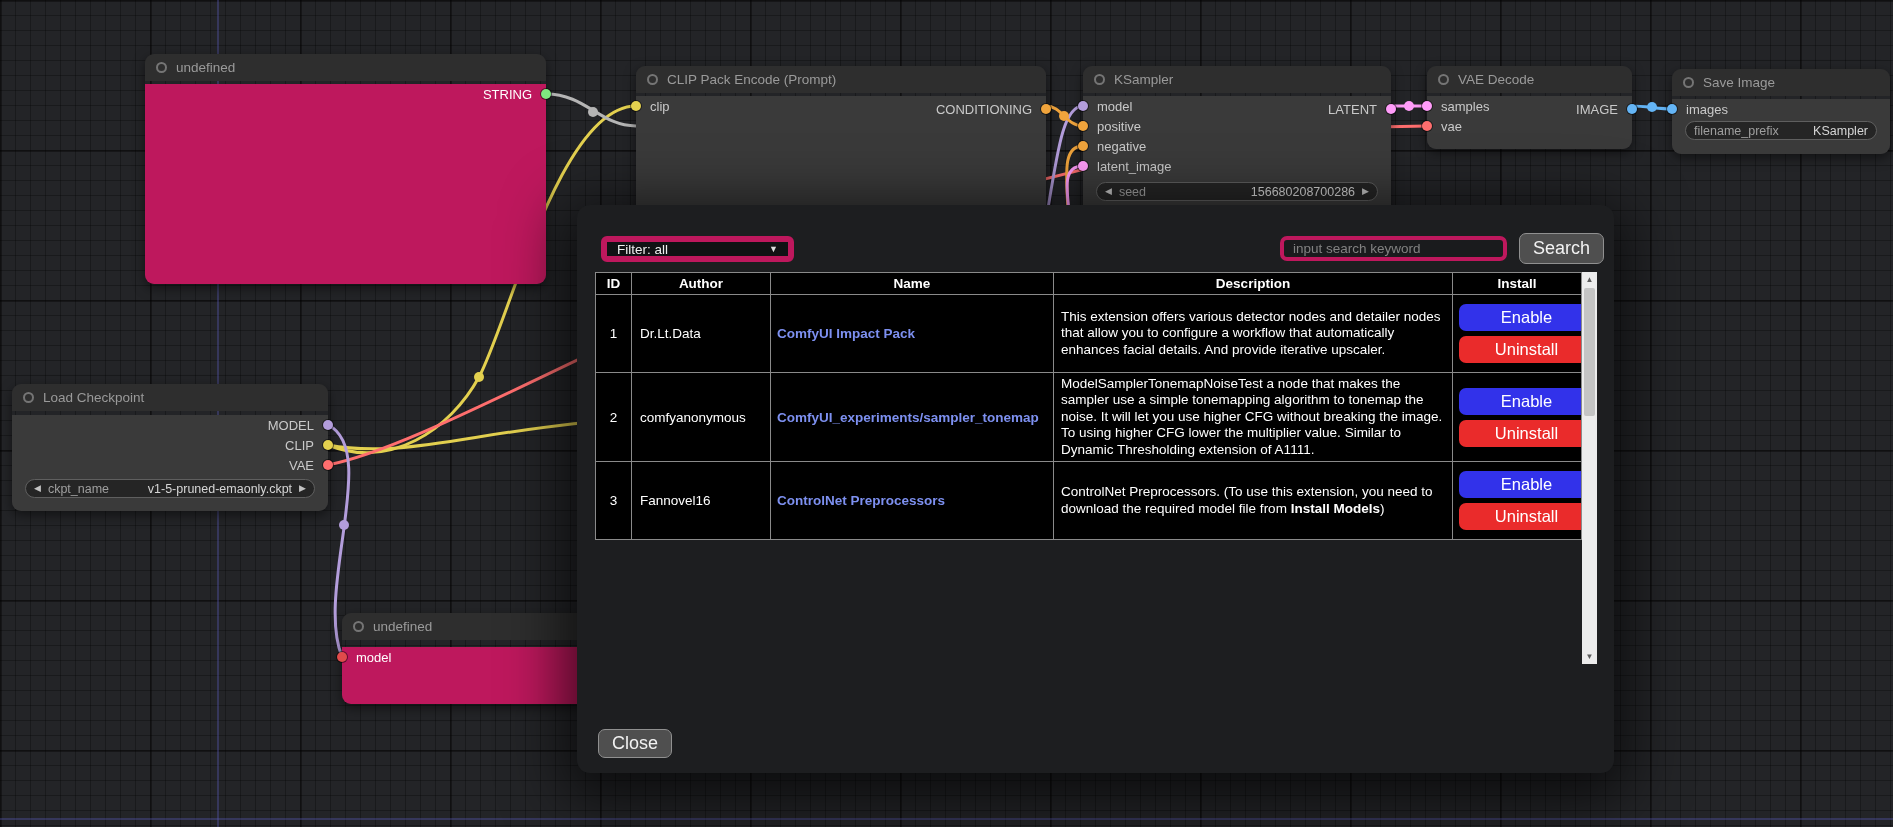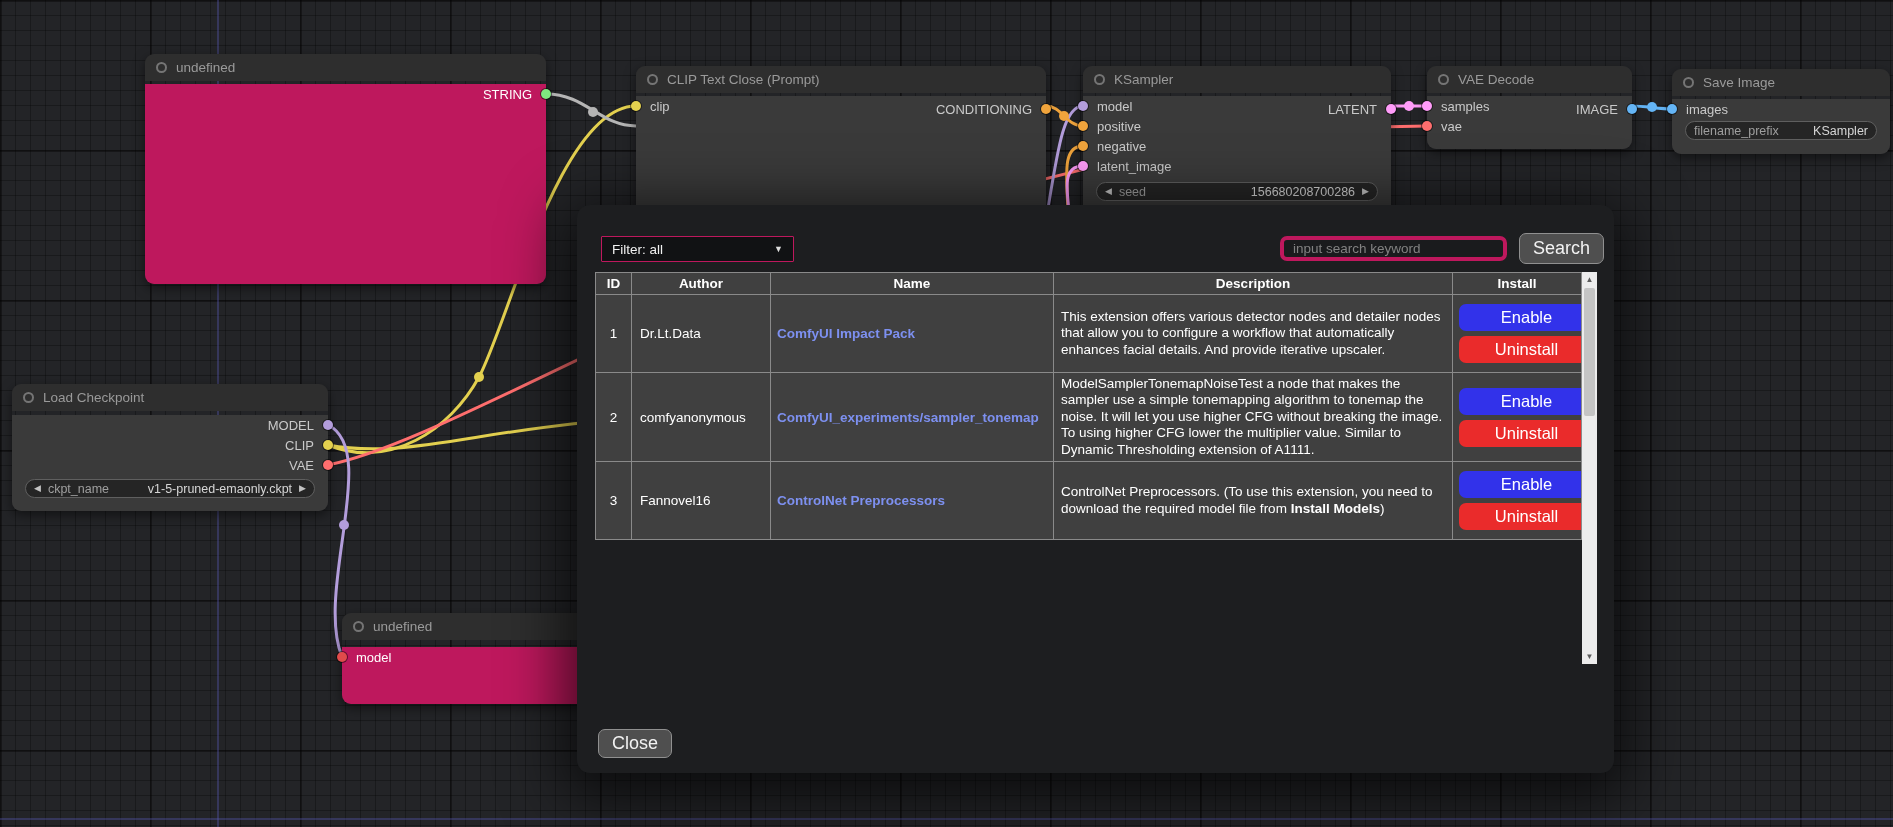--- a/index.html
+++ b/index.html
@@ -35,30 +35,30 @@
   .sdot { position:absolute; top:50%; width:10px; height:10px; border-radius:50%; transform:translateY(-50%); box-shadow:0 0 0 1px rgba(0,0,0,0.5); }
   .slot.in .sdot { left:-5px; }
   .slot.out .sdot { right:-5px; }
   .white { color:#ffffff; }
   .widget { height:19px; background:#252525; border:1px solid #5f5f5f; border-radius:10px; display:flex; align-items:center; gap:7px; padding:0 8px; margin:0 13px; font-size:12.5px; color:#9f9f9f; white-space:nowrap; }
   .widget .wval { margin-left:auto; color:#d6d6d6; }
   .warrow { font-size:9px; color:#c3c3c3; line-height:1; }
 
   
   .manager-dialog { position:absolute; left:577px; top:205px; width:1037px; height:568px; background:#1d1e20; border-radius:13px; z-index:10; box-shadow:0 14px 60px 14px rgba(0,0,0,0.66); }
-  .filter-select { position:absolute; left:24px; top:31px; width:193px; height:26px; background:#111214; border:1px solid #be185d; border-radius:1px; display:flex; align-items:center; padding:0 10px; color:#f0f0f0; font-size:13.5px; cursor:pointer; }
+  .filter-select { position:absolute; left:24px; top:31px; width:193px; height:26px; background:#111214; border:6px solid #be185d; border-radius:6px; display:flex; align-items:center; padding:0 10px; color:#f0f0f0; font-size:13.5px; cursor:pointer; }
   .select-caret { margin-left:auto; font-size:9px; color:#dddddd; }
   .search-input { position:absolute; left:703px; top:31px; width:227px; height:25px; background:#1a1b1d; border:4px solid #be185d; border-radius:7px; color:#dddddd; padding:0 9px; font-size:13.5px; font-family:inherit; }
   .search-input::placeholder { color:#828282; }
   .dlg-btn { background:#4f4f4f; border:1px solid #909090; border-radius:7px; color:#f2f2f2; font-family:inherit; cursor:pointer; }
   .search-btn { position:absolute; left:942px; top:28px; height:31px; padding:0 13px; font-size:18px; }
   .close-btn { position:absolute; left:21px; top:524px; height:29px; padding:0 13px; font-size:18px; }
 
   .table-wrap { position:absolute; left:18px; top:67px; width:1002px; height:392px; }
-  .ext-table { border-collapse:collapse; width:986px; background:#404040; color:#fff; font-size:13.5px; table-layout:fixed; }
+  .ext-table { border-collapse:collapse; width:986px; background:#000000; color:#fff; font-size:13.5px; table-layout:fixed; }
   .ext-table th, .ext-table td { border:1px solid #8a8a8a; padding:2px 6px; vertical-align:middle; }
   .ext-table th { font-weight:bold; text-align:center; height:22px; padding:0; font-size:13.5px; }
   td.c-id { text-align:center; }
   td.c-author { padding-left:8px; }
   td.c-name a { color:#7d90f0; font-weight:bold; text-decoration:none; cursor:pointer; }
   td.c-desc { font-size:13.5px; line-height:1.22; padding:3px 7px; }
   td.c-install { text-align:center; padding:4px 6px; }
   .btn-enable, .btn-uninstall { display:block; width:135px; height:27px; margin:5px auto; border:none; border-radius:7px; color:#fff; font-size:16.5px; font-family:inherit; cursor:pointer; }
   .btn-enable { background:#3232ea; }
   .btn-uninstall { background:#ea2b2b; }
@@ -103,21 +103,21 @@
     <div class="slot out" style="margin-top:3px;">
       <span class="lbl white">STRING</span>
       <span class="sdot" style="background:#7fe77f;"></span>
     </div>
   </div>
 </div>
 
 <div class="node" style="left:636px; top:66px; width:410px;">
   <div class="node-header">
     <span class="collapse-dot"></span>
-    <span class="node-title">CLIP Text Close (Prompt)</span>
+    <span class="node-title">CLIP Pack Encode (Prompt)</span>
   </div>
   <div class="node-body" style="height:172px;">
     <div class="slot out abs" style="top:3px;">
       <span class="lbl">CONDITIONING</span>
       <span class="sdot" style="background:#f0a43c;"></span>
     </div>
     <div class="slot in" style="margin-top:3px;">
       <span class="sdot" style="background:#e3d04f;"></span>
       <span class="lbl">clip</span>
     </div>

